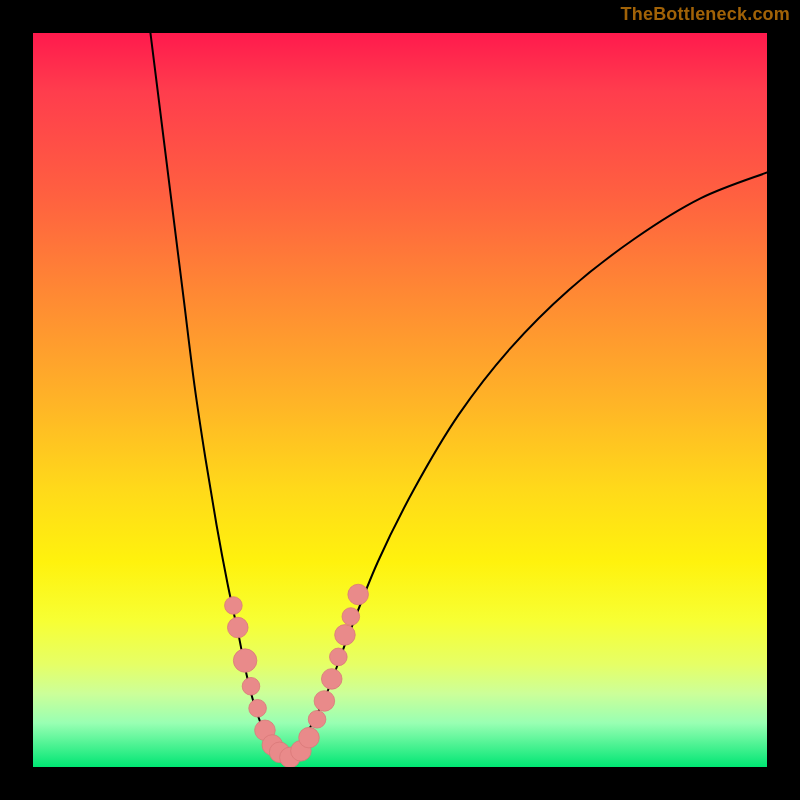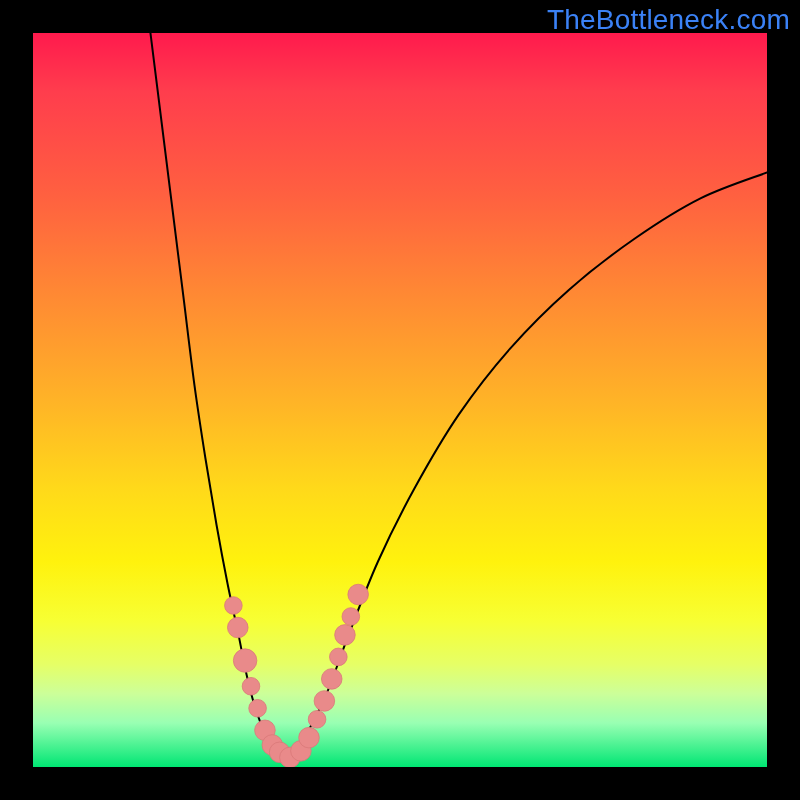--- a/index.html
+++ b/index.html
@@ -36,24 +36,25 @@
       #ccff99 90%,
       #99ffb3 94%,
       #00e673 100%
     );
     overflow: hidden;
   }
   .watermark {
     position: absolute;
     top: 4px;
     right: 10px;
-    color: #3b82f6;
-    font-size: 28px;
+    color: #a16207;
+    font-size: 18px;
     letter-spacing: 0.2px;
     user-select: none;
+    font-weight: bold;
   }
   svg {
     position: absolute;
     left: 0;
     top: 0;
   }
 </style>
 </head>
 <body>
 

